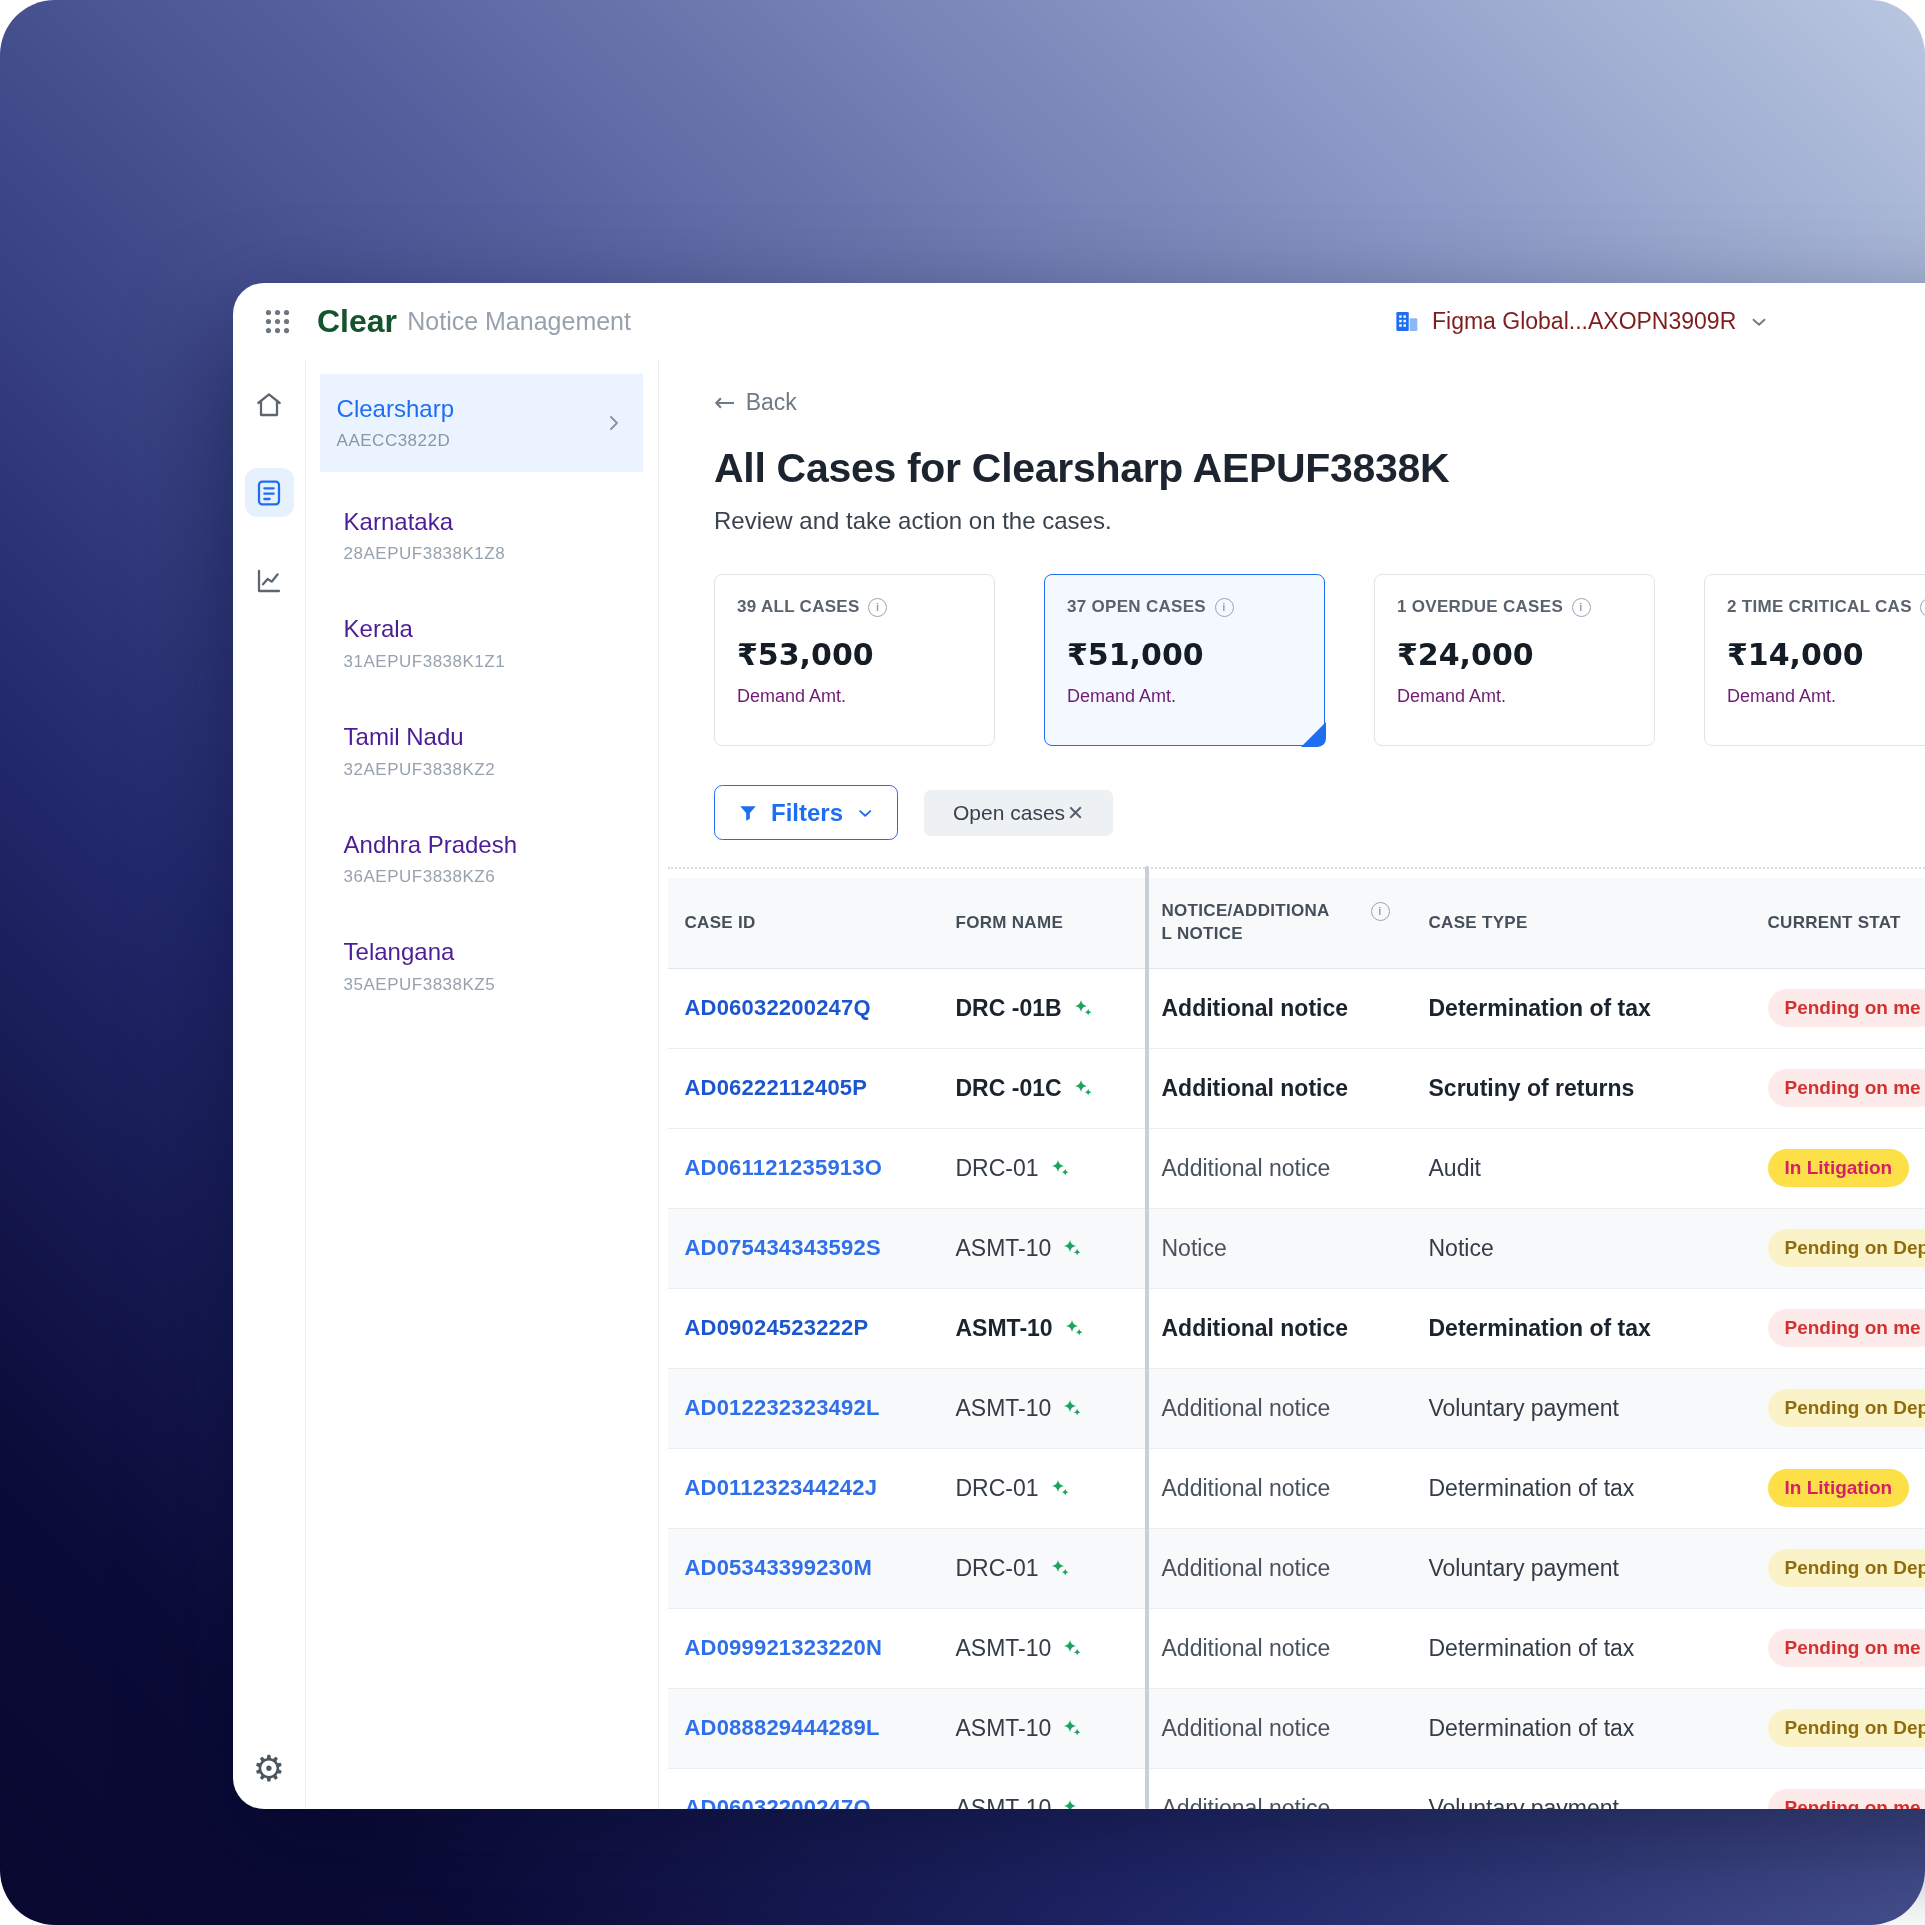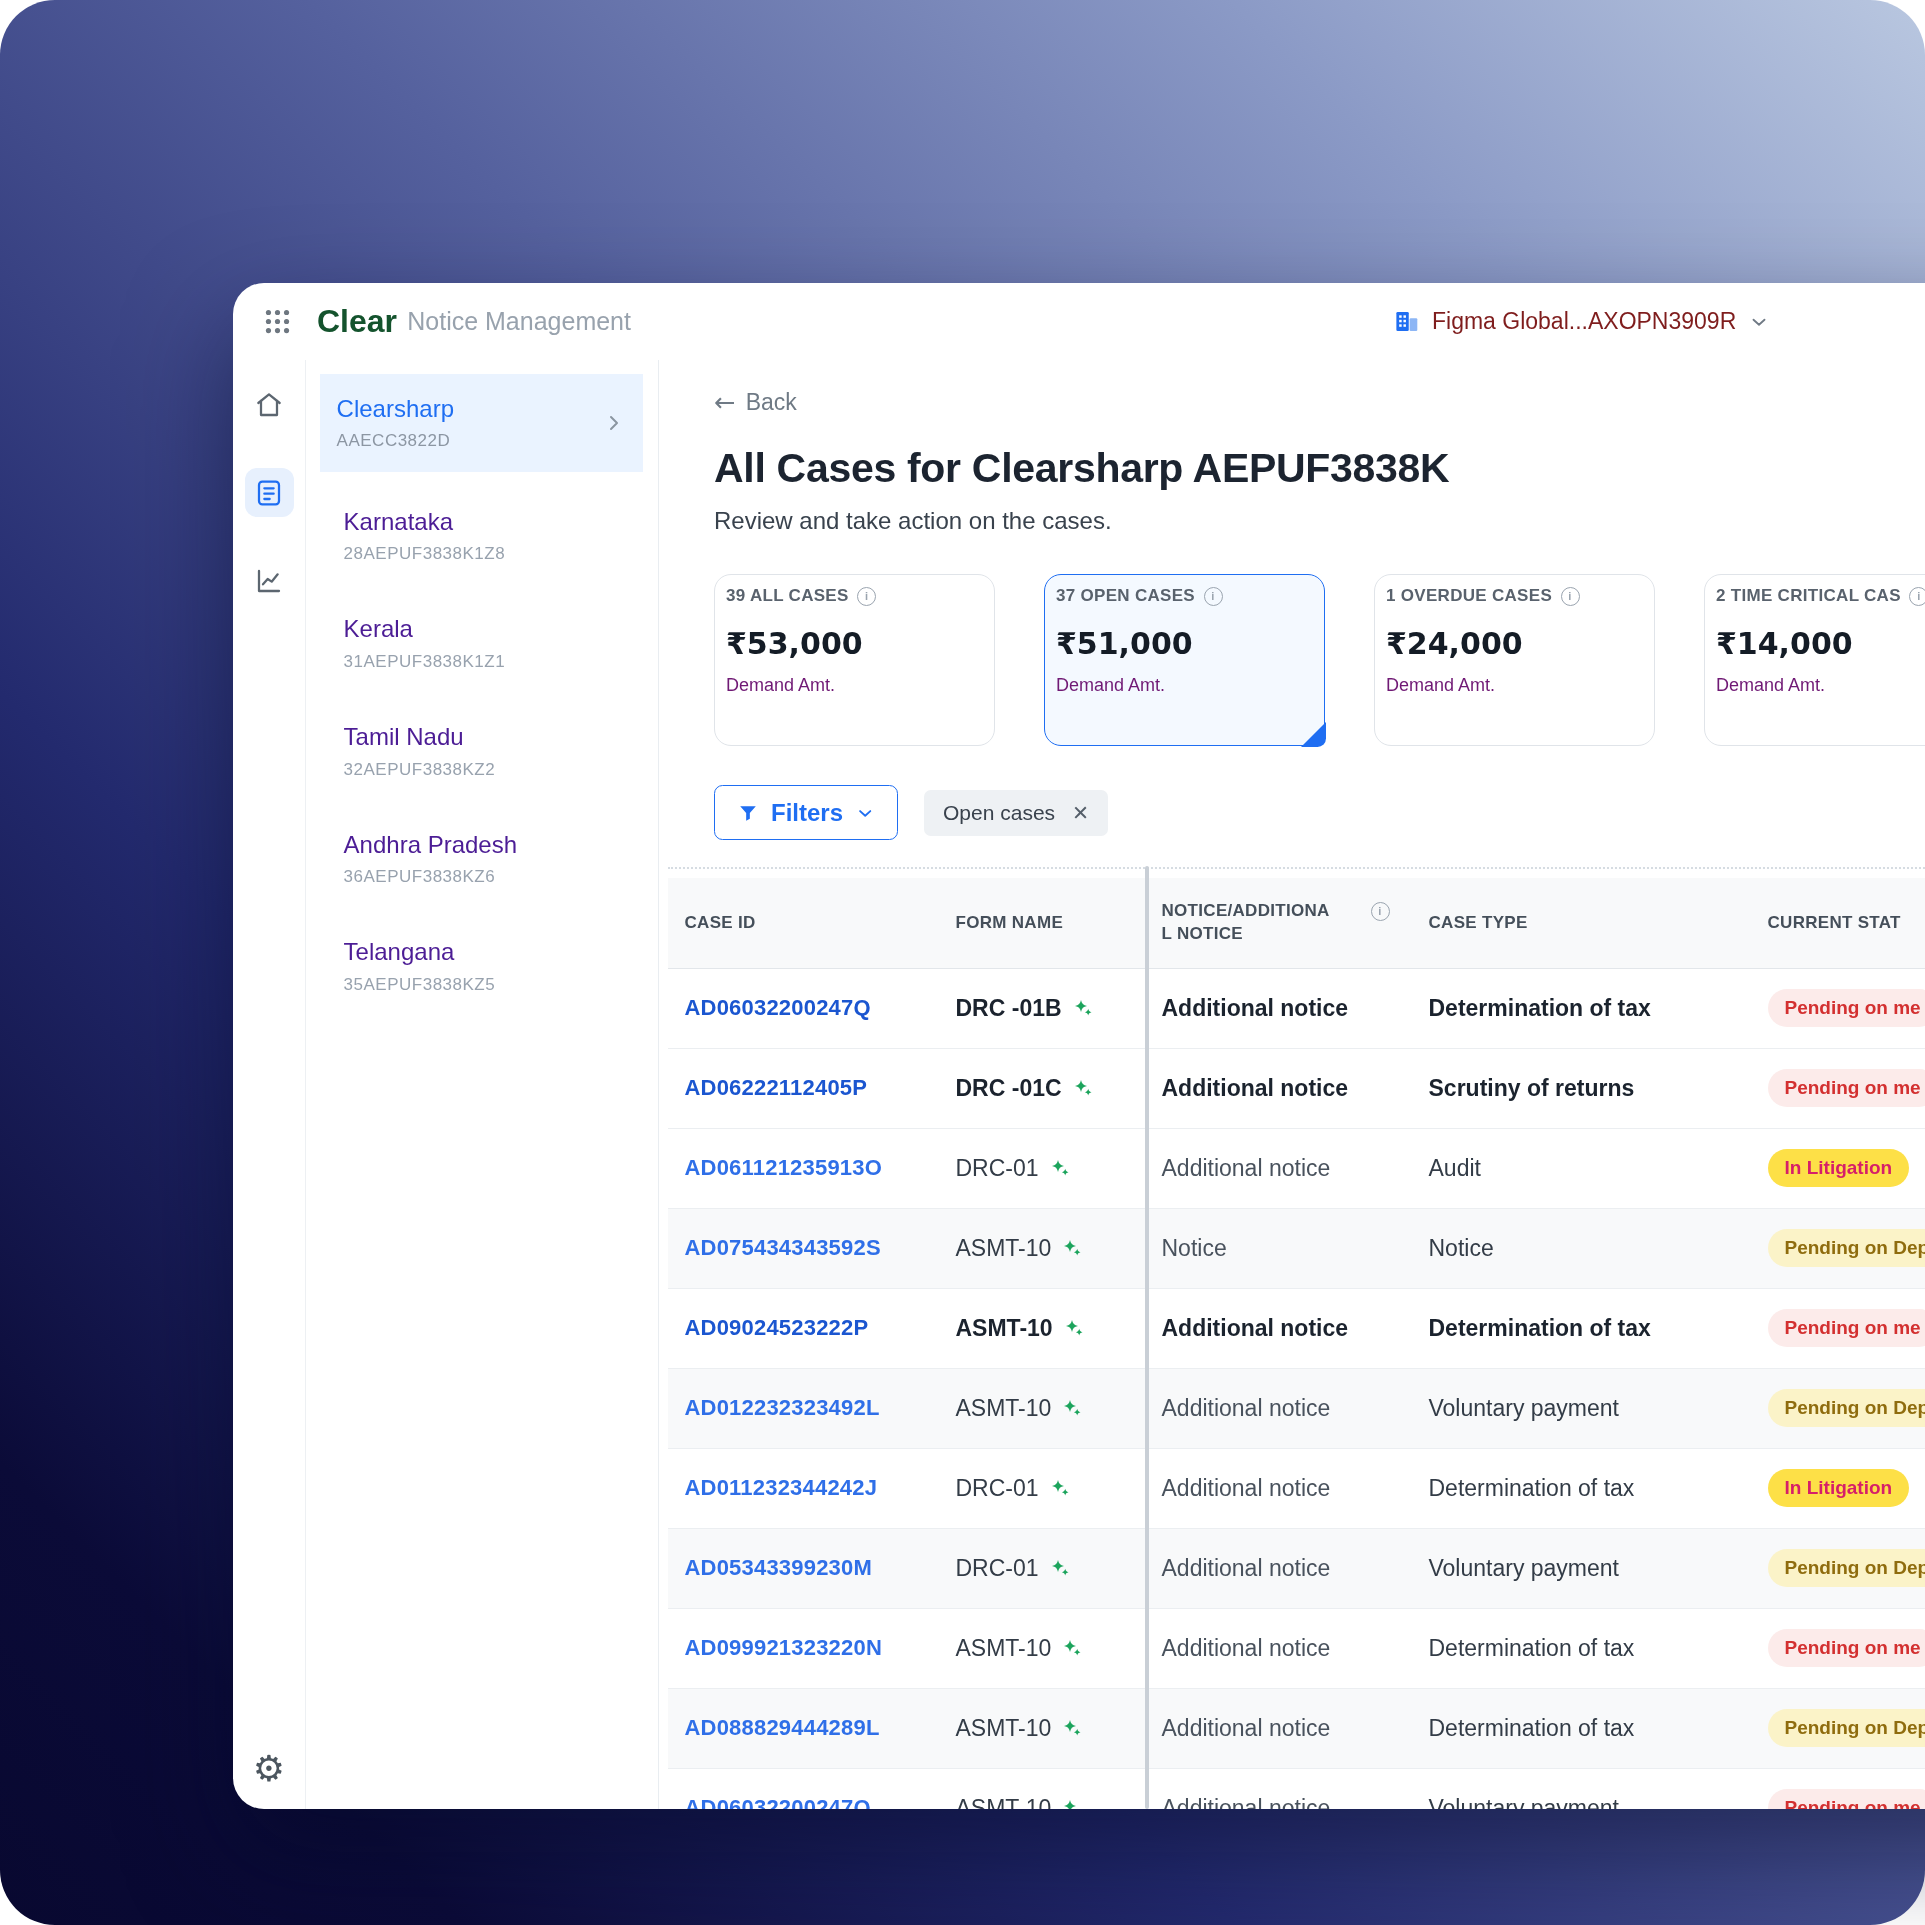--- a/index.html
+++ b/index.html
@@ -35,37 +35,37 @@
   .state-name{font-size:24px;color:#4c1d95;}
   .state-gstin{font-size:17px;color:#98a2ae;margin-top:8.5px;letter-spacing:0.5px;}
   
   .main{flex:1;position:relative;padding:29px 0 0 0;min-width:0;overflow:hidden;}
   .back{display:inline-flex;align-items:center;gap:10.2px;font-size:23px;color:#6f7a85;font-weight:500;
     cursor:pointer;margin-left:55px;}
   .back .arr{font-size:25.6px;line-height:1;font-family:"DejaVu Sans",sans-serif;}
   .title{margin:29px 0 0 55px;font-size:41px;font-weight:600;color:#1c2430;letter-spacing:-0.3px;white-space:nowrap;}
   .sub{margin:15.3px 0 0 55px;font-size:24px;color:#39424d;}
   .cards{margin:39px 0 0 55px;display:flex;gap:49px;}
-  .card{width:281px;height:172px;border:1.7px solid #e0e4e9;border-radius:17px;padding:11px;background:#fff;
+  .card{width:281px;height:172px;border:1.7px solid #e0e4e9;border-radius:8px;padding:22px;background:#fff;
     position:relative;cursor:pointer;flex:0 0 281px;}
   .card.selected{border-color:#1f6ef2;background:#f4f9ff;}
   .card.selected::after{content:"";position:absolute;right:-1.7px;bottom:-1.7px;width:0;height:0;
     border-left:25.6px solid transparent;border-bottom:25.6px solid #1f6ef2;border-bottom-right-radius:8.5px;}
   .card-label{display:flex;align-items:center;gap:8.5px;font-size:17px;font-weight:600;color:#59626d;
     letter-spacing:0.3px;white-space:nowrap;}
   .info{width:19px;height:19px;min-width:19px;border:1.7px solid #9aa4af;border-radius:50%;color:#9aa4af;
     font-size:11px;font-weight:700;display:inline-flex;align-items:center;justify-content:center;font-style:normal;}
   .card-amount{margin-top:20px;font-size:30px;font-weight:700;color:#141c26;font-family:"DejaVu Sans",sans-serif;}
   .card-caption{margin-top:13.6px;font-size:18px;color:#701a75;}
   
   .filter-row{margin:39px 0 0 55px;display:flex;align-items:center;gap:25.6px;}
   .filters-btn{display:inline-flex;align-items:center;gap:12px;height:55px;padding:0 22px;
     border:1.7px solid #1f6ef2;border-radius:8.5px;background:#fff;color:#1f6ef2;font-size:24px;font-weight:700;
     font-family:inherit;cursor:pointer;}
-  .chip{display:inline-flex;align-items:center;gap:17px;height:46px;padding:0 19px;background:#eef1f4;
+  .chip{display:inline-flex;align-items:center;gap:2px;height:46px;padding:0 29px;background:#eef1f4;
     border-radius:6.8px;font-size:21px;color:#39424d;cursor:pointer;}
   .chip .x{font-size:20.4px;color:#545e69;font-family:"DejaVu Sans",sans-serif;}
   
   .table-wrap{margin:27px 0 0 8.5px;border-top:2.6px dotted #d6dce2;padding-top:8.5px;}
   .thead,.row{display:grid;grid-template-columns:271px 206px 267px 339px 1fr;}
   .thead{background:#f8f9fa;border-bottom:0.9px solid #e2e6ea;align-items:center;}
   .th{padding:22px 17px;font-size:17px;font-weight:700;color:#454f5a;letter-spacing:0.3px;position:relative;}
   .th-notice .txt{display:inline-block;width:175px;overflow-wrap:anywhere;line-height:1.35;}
   .th-notice .info{position:absolute;right:22px;top:24px;}
   .row{border-bottom:0.9px solid #ebeef1;height:80px;align-items:center;cursor:pointer;}

